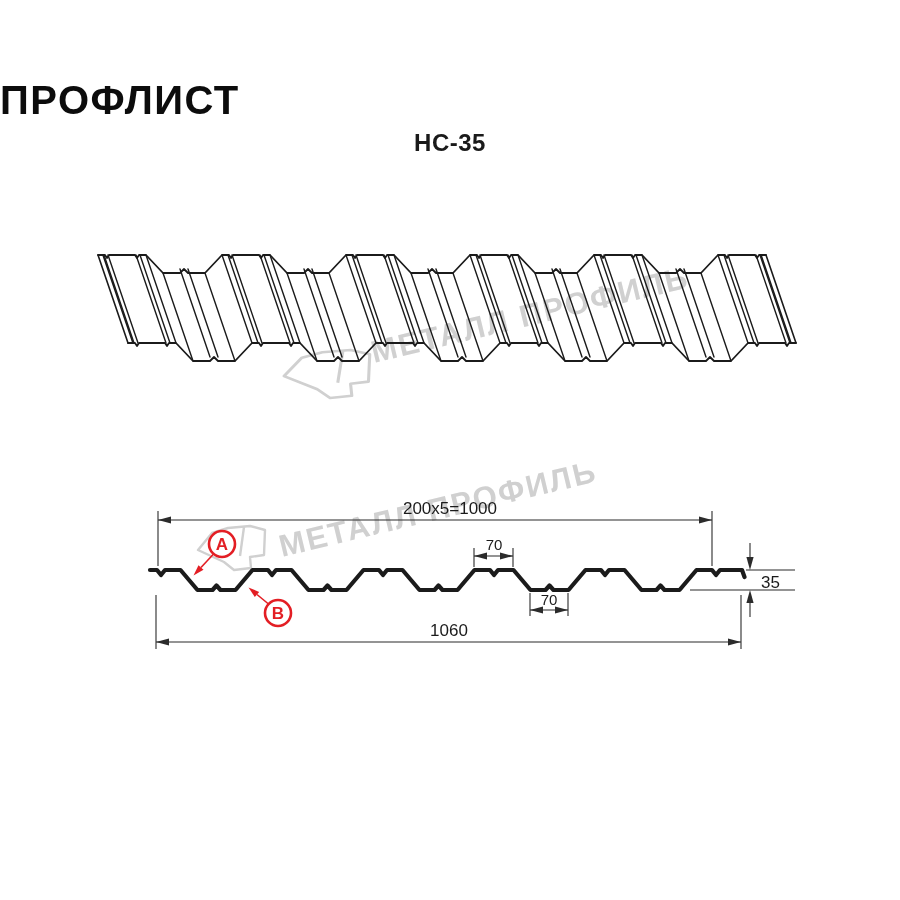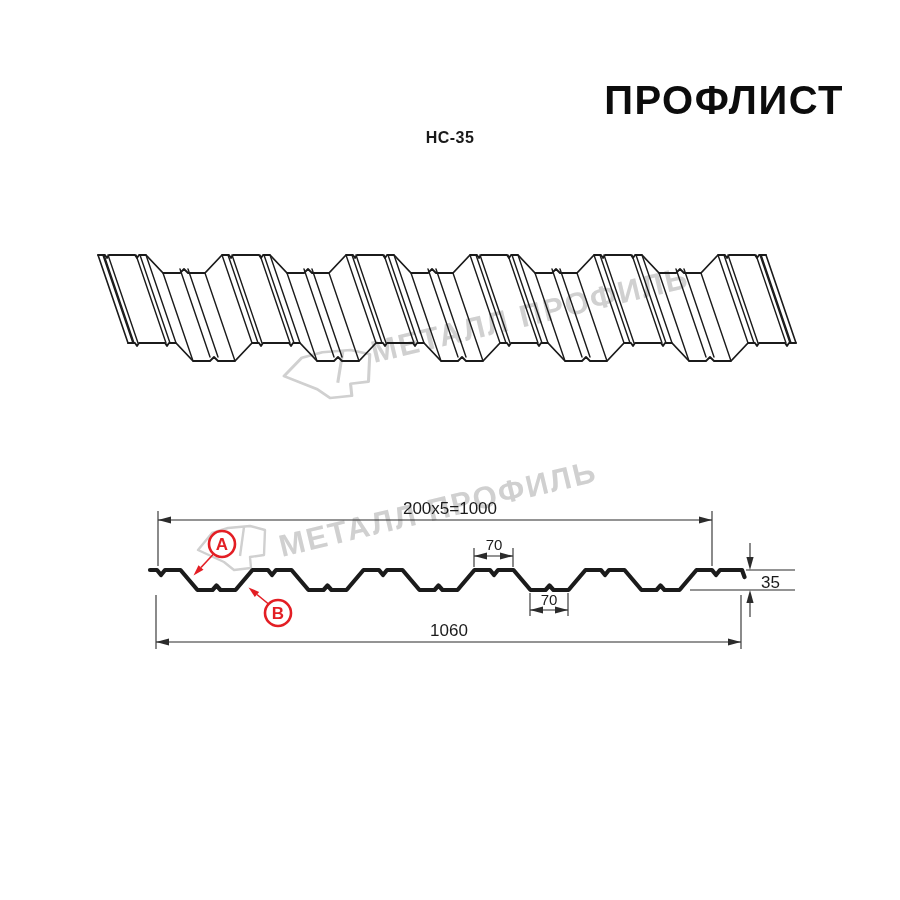--- a/index.html
+++ b/index.html
@@ -1,21 +1,21 @@
 <!DOCTYPE html>
 <html><head>
 <meta charset="utf-8">
 <style>
   html,body{margin:0;padding:0;background:#fff;}
   .page{position:relative;width:900px;height:900px;background:#ffffff;overflow:hidden;
         font-family:"Liberation Sans", sans-serif;}
-  .title{position:absolute;top:78px;left:0;width:844px;text-align:right;
+  .title{position:absolute;top:78px;left:0;width:844px;text-align:left;
          font-size:40px;font-weight:900;letter-spacing:1.5px;color:#0c0c0c;}
   .subtitle{position:absolute;top:129px;left:0;width:900px;text-align:center;
-         font-size:16px;font-weight:600;letter-spacing:0.5px;color:#1a1a1a;}
+         font-size:24px;font-weight:600;letter-spacing:0.5px;color:#1a1a1a;}
   .footer{position:absolute;top:794px;left:0;width:900px;text-align:center;
          font-size:22px;font-weight:600;letter-spacing:0.4px;color:#161616;}
   svg.canvas{position:absolute;left:0;top:0;}
   .dimtext{font-family:"Liberation Sans",sans-serif;font-size:17px;fill:#1b1b1b;}
   .dimtext-small{font-family:"Liberation Sans",sans-serif;font-size:15px;fill:#1b1b1b;}
   .wmtext{font-family:"Liberation Sans",sans-serif;font-size:31px;font-weight:bold;
           letter-spacing:2px;}
   .marker-letter{font-family:"Liberation Sans",sans-serif;font-size:17px;font-weight:600;}
 </style>
 </head>

